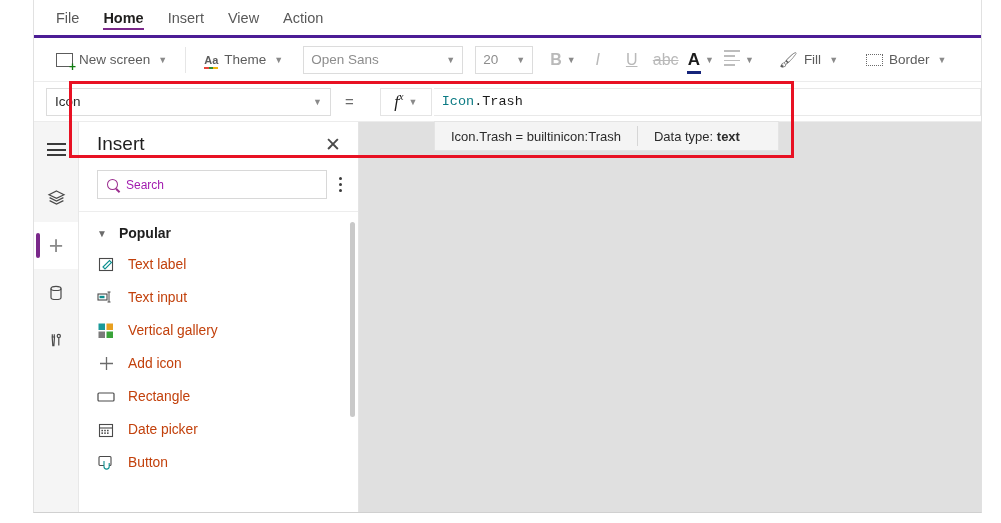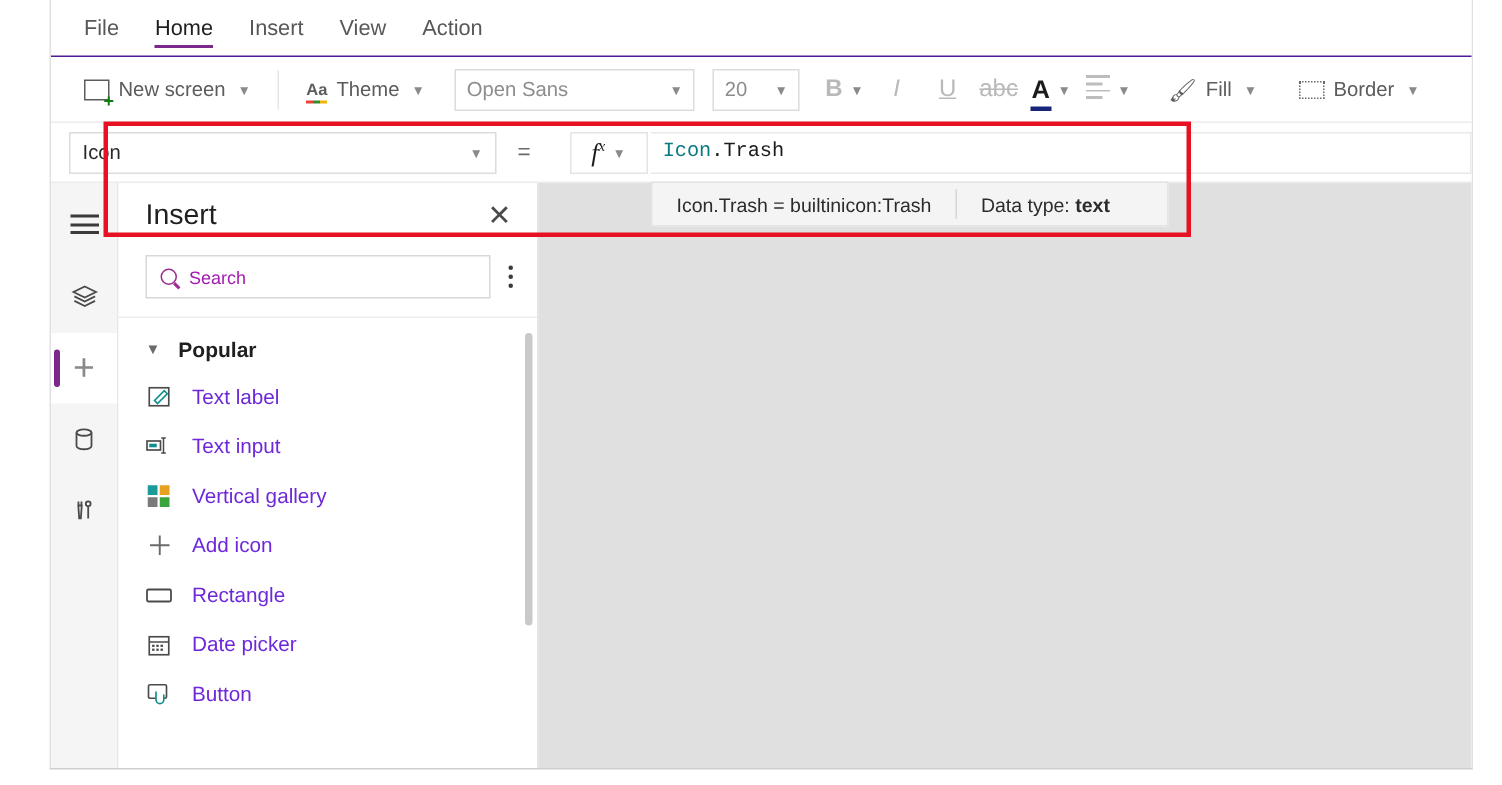--- a/index.html
+++ b/index.html
@@ -19,31 +19,31 @@
     border-right: 1px solid #e1e1e1;
     border-bottom: 1px solid #d0d0d0;
   }
 
   
   .menubar {
     height: 38px;
     display: flex; align-items: stretch;
     padding-left: 10px;
     background: #fff;
-    border-bottom: 1px solid #4c1d95;
+    border-bottom: 3px solid #4c1d95;
   }
   .menu-item {
     display: flex; align-items: center;
     padding: 0 12px;
     font-size: 14.5px;
     color: #585858;
     position: relative;
     cursor: default;
   }
-  .menu-item.active { color: #201f1e; font-weight: normal; }
+  .menu-item.active { color: #201f1e; font-weight: bold; }
   .menu-item.active::after {
     content: ""; position: absolute;
     left: 12px; right: 12px; bottom: 5px;
     height: 2.5px; background: #7a288a;
   }
 
   
   .ribbon {
     height: 44px;
     display: flex; align-items: center;
@@ -196,21 +196,21 @@
   .kebab span { display: block; width: 3px; height: 3px; border-radius: 50%;
                 background: #3b3b3b; margin: 3px 0; }
   .list { flex: 1; overflow: hidden; position: relative; padding-top: 6px; }
   .sec-head {
     display: flex; align-items: center; gap: 12px;
     padding: 7px 0 7px 18px; font-size: 14px; font-weight: bold; color: #1f1f1f;
   }
   .sec-chev { color: #6b6b6b; font-size: 10px; font-weight: normal; }
   .litem {
     display: flex; align-items: center; gap: 13px;
-    height: 33px; padding-left: 18px; font-size: 13.8px; color: #6d28d9;
+    height: 33px; padding-left: 18px; font-size: 13.8px; color: #c2410c;
   }
   .li-ic { width: 18px; display: flex; justify-content: center; align-items: center; flex: none; }
   .sb-track {
     position: absolute; right: 3px; top: 10px; bottom: 8px; width: 5px;
   }
   .sb-thumb { position: absolute; top: 0; width: 5px; height: 195px;
               background: #c9c9c9; border-radius: 3px; }
 
   
   .canvas {

